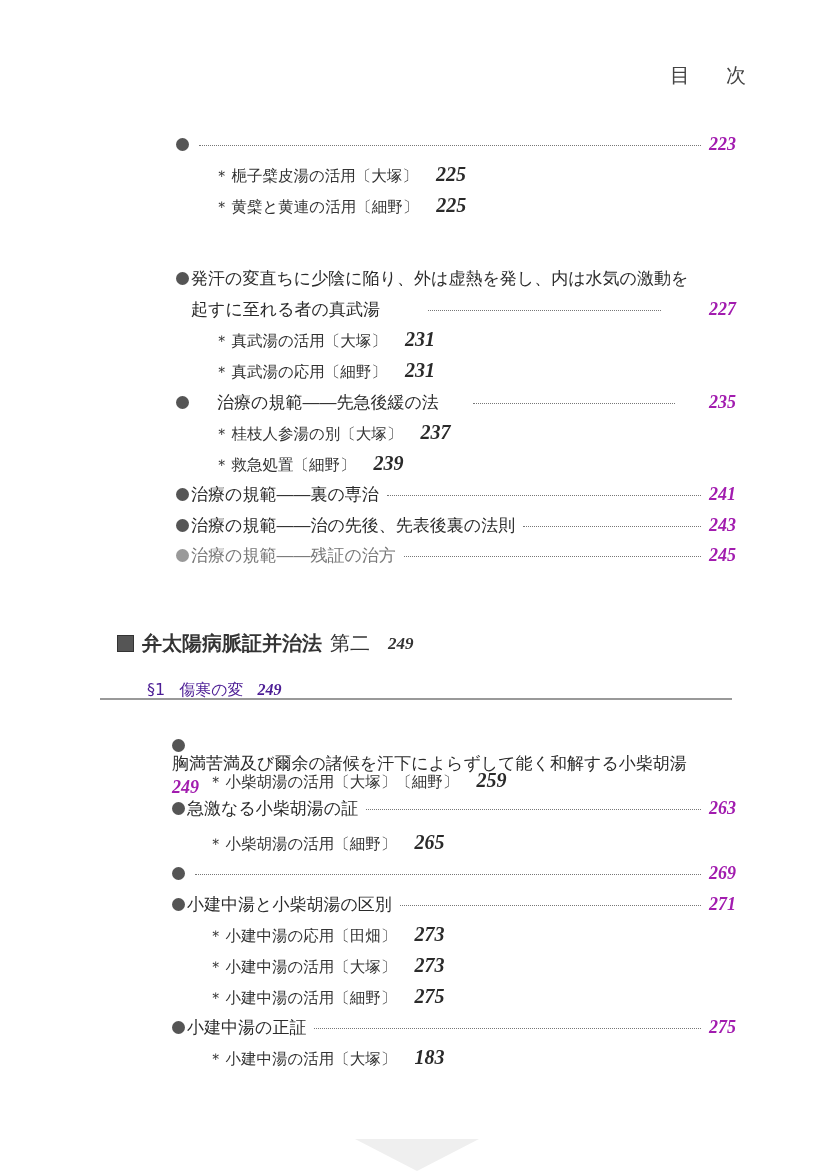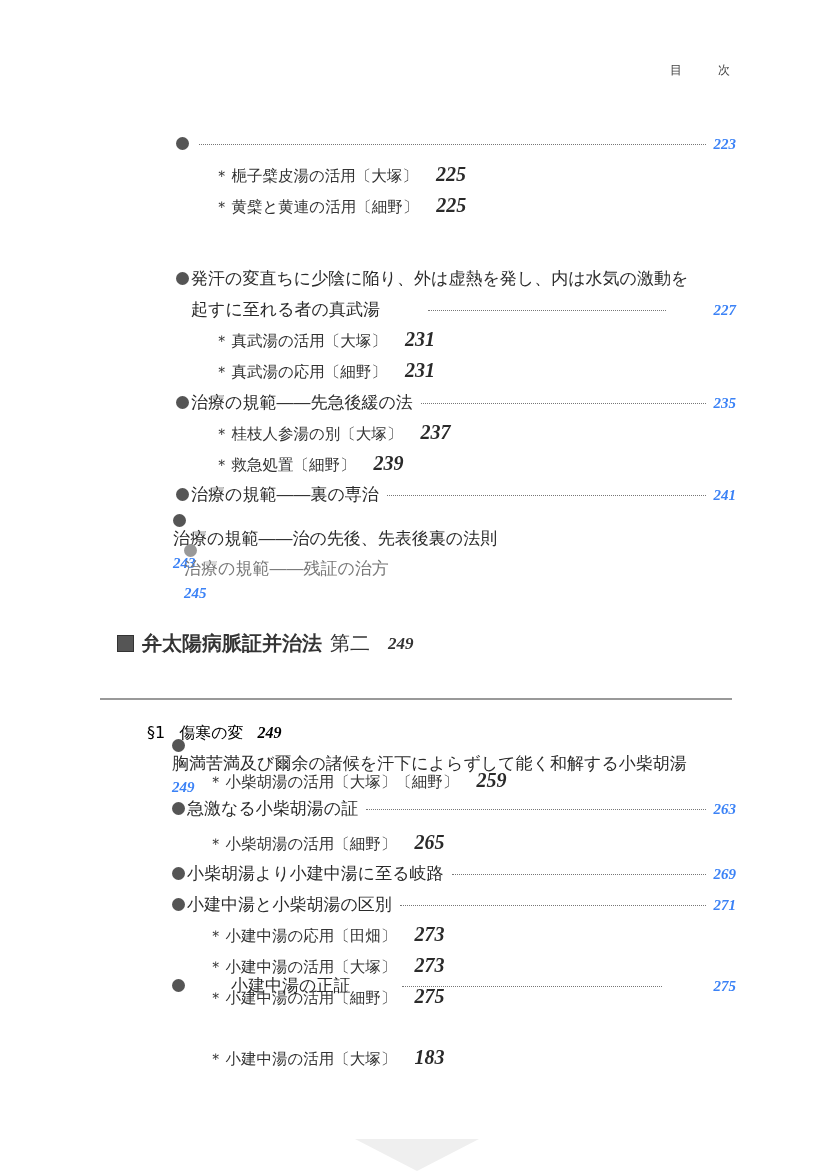--- a/index.html
+++ b/index.html
@@ -13,21 +13,21 @@
     position: relative;
     overflow: hidden;
     font-family: "DejaVu Serif", "Liberation Serif", serif;
     color: #2a2a2a;
   }
   .running-head {
     position: absolute;
     left: 670px;
     top: 62px;
     font-family: "DejaVu Sans", "Liberation Sans", sans-serif;
-    font-size: 12px;
+    font-size: 20px;
     color: #444;
     letter-spacing: 0;
   }
   .running-head span { display: inline-block; }
   .running-head .gap { width: 36px; }
 
   .entry {
     position: absolute;
     display: flex;
     align-items: baseline;
@@ -38,34 +38,34 @@
   .entry .bullet {
     display: inline-block;
     width: 13px;
     height: 13px;
     border-radius: 50%;
     background: #555;
     margin-right: 2px;
     position: relative;
     top: 1px;
   }
-  .entry.faded { color: #777; flex-direction: column; }
+  .entry.faded { color: #777; }
   .entry.faded .bullet { background: #999; }
   .entry .dots {
     flex: 1;
     border-bottom: 1.5px dotted #777;
     margin: 0 8px;
     transform: translateY(-4px);
   }
   .entry .page {
     font-family: "Liberation Serif", "DejaVu Serif", serif;
     font-style: italic;
     font-weight: bold;
-    font-size: 15px;
-    color: #3b82f6;
+    font-size: 18px;
+    color: #a21caf;
   }
   .sub {
     position: absolute;
     font-size: 15.5px;
     line-height: 22px;
     white-space: nowrap;
     color: #333;
   }
   .sub .star { margin-right: 2px; }
   .sub .page {
@@ -112,24 +112,24 @@
     left: 100px;
     top: 698px;
     width: 632px;
     height: 0;
     border-top: 2px solid #999;
   }
 
   .section-heading {
     position: absolute;
     left: 147px;
-    top: 723px;
+    top: 680px;
     font-family: "DejaVu Sans", "Liberation Sans", sans-serif;
     font-size: 16px;
-    color: #000000;
+    color: #4c1d95;
     white-space: nowrap;
   }
   .section-heading .title { margin-left: 14px; }
   .section-heading .page {
     font-family: "Liberation Serif", "DejaVu Serif", serif;
     font-style: italic;
     font-weight: bold;
     font-size: 16px;
     margin-left: 14px;
   }
@@ -173,40 +173,40 @@
   <span class="dots"></span>
   <span class="page">227</span>
 </div>
 <div class="sub" style="left:214px; top:328px;">
   <span class="star">＊</span><span>真武湯の活用〔大塚〕</span><span class="page">231</span>
 </div>
 <div class="sub" style="left:214px; top:359px;">
   <span class="star">＊</span><span>真武湯の応用〔細野〕</span><span class="page">231</span>
 </div>
 
-<div class="entry" style="left:176px; top:390px; width:560px;">
+<div class="entry" style="left:176px; top:390px; width:560px;gap:26px;">
   <span class="bullet"></span>
   <span>治療の規範――先急後緩の法</span>
   <span class="dots"></span>
   <span class="page">235</span>
 </div>
 <div class="sub" style="left:214px; top:421px;">
   <span class="star">＊</span><span>桂枝人参湯の別〔大塚〕</span><span class="page">237</span>
 </div>
 <div class="sub" style="left:214px; top:452px;">
   <span class="star">＊</span><span>救急処置〔細野〕</span><span class="page">239</span>
 </div>
 
 <div class="entry" style="left:176px; top:482px; width:560px;">
   <span class="bullet"></span>
   <span>治療の規範――裏の専治</span>
   <span class="dots"></span>
   <span class="page">241</span>
 </div>
-<div class="entry" style="left:165px; top:513px; width:560px;flex-direction:column;">
+<div class="entry" style="left:176px; top:513px; width:560px;">
   <span class="bullet"></span>
   <span>治療の規範――治の先後、先表後裏の法則</span>
   <span class="dots"></span>
   <span class="page">243</span>
 </div>
 <div class="entry faded" style="left:176px; top:543px; width:560px;">
   <span class="bullet"></span>
   <span>治療の規範――残証の治方</span>
   <span class="dots"></span>
   <span class="page">245</span>
@@ -240,42 +240,41 @@
   <span>急激なる小柴胡湯の証</span>
   <span class="dots"></span>
   <span class="page">263</span>
 </div>
 <div class="sub" style="left:208px; top:831px;">
   <span class="star">＊</span><span>小柴胡湯の活用〔細野〕</span><span class="page">265</span>
 </div>
 
 <div class="entry" style="left:172px; top:861px; width:564px;">
   <span class="bullet"></span>
-  <span>小柴胡湯より小建中湯に至る岐路</span>
   <span class="dots"></span>
   <span class="page">269</span>
 </div>
 
 <div class="entry" style="left:172px; top:892px; width:564px;">
   <span class="bullet"></span>
   <span>小建中湯と小柴胡湯の区別</span>
   <span class="dots"></span>
   <span class="page">271</span>
 </div>
 <div class="sub" style="left:208px; top:923px;">
   <span class="star">＊</span><span>小建中湯の応用〔田畑〕</span><span class="page">273</span>
 </div>
 <div class="sub" style="left:208px; top:954px;">
   <span class="star">＊</span><span>小建中湯の活用〔大塚〕</span><span class="page">273</span>
 </div>
 <div class="sub" style="left:208px; top:985px;">
   <span class="star">＊</span><span>小建中湯の活用〔細野〕</span><span class="page">275</span>
 </div>
 
-<div class="entry" style="left:172px; top:973px; width:564px;gap:44px;">
+<div class="entry" style="left:172px; top:1015px; width:564px;">
   <span class="bullet"></span>
   <span>小建中湯の正証</span>
   <span class="dots"></span>
   <span class="page">275</span>
 </div>
 <div class="sub" style="left:208px; top:1046px;">
   <span class="star">＊</span><span>小建中湯の活用〔大塚〕</span><span class="page">183</span>
 </div>
 
 <div class="scan-mark"></div>

